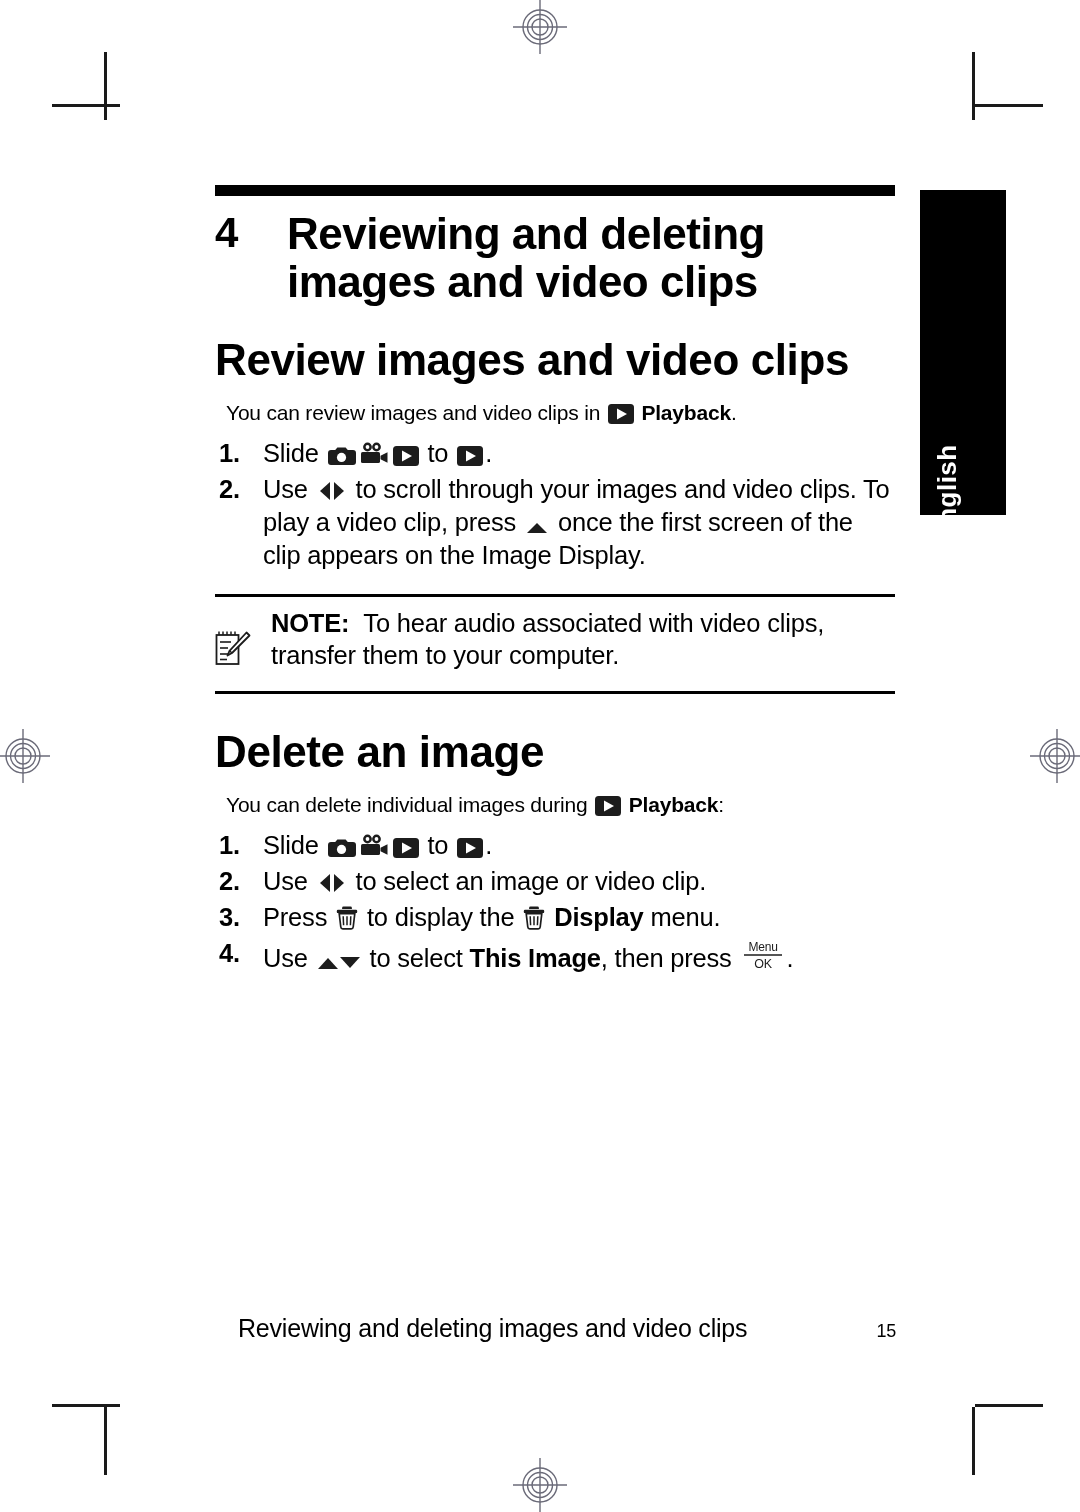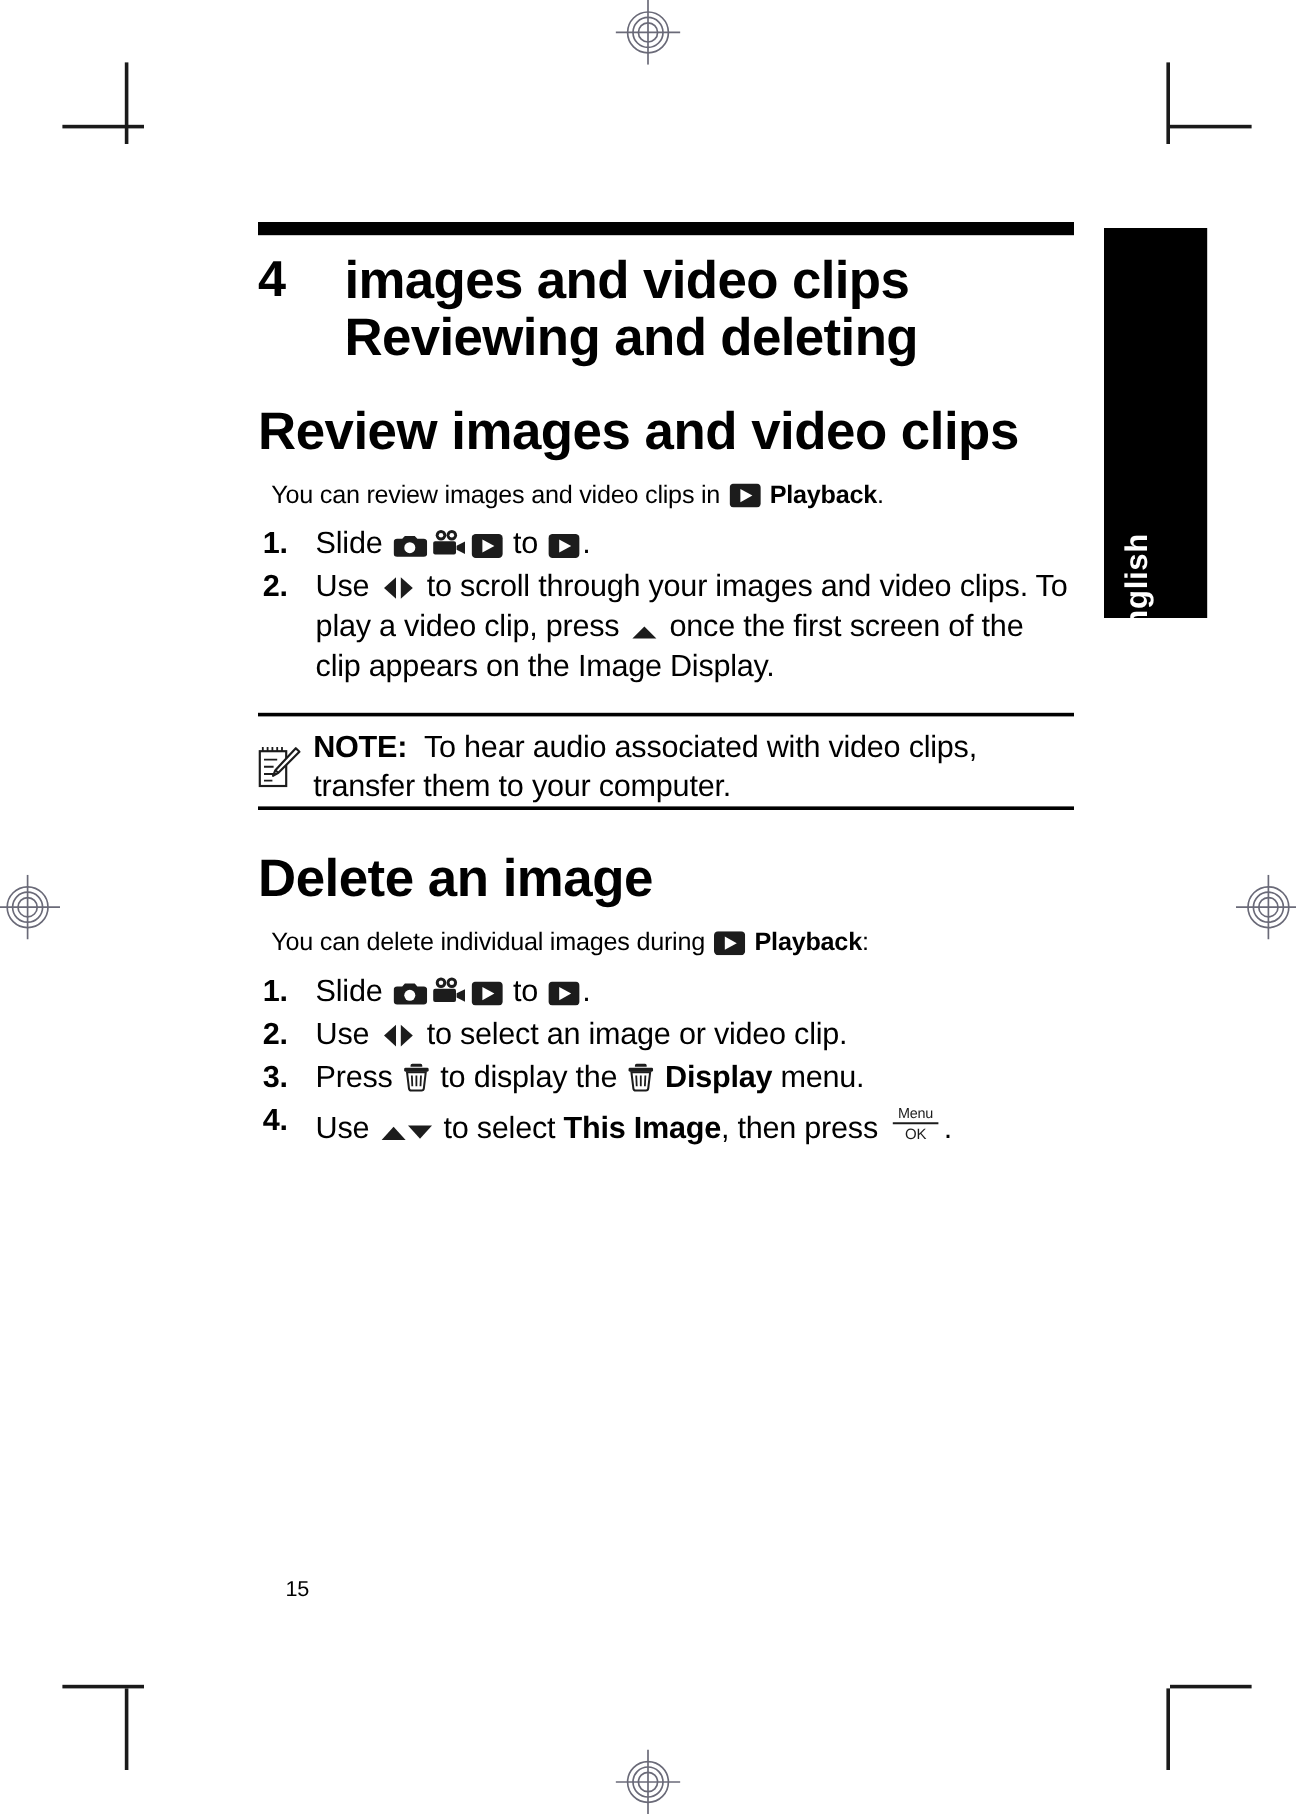--- a/index.html
+++ b/index.html
@@ -93,23 +93,24 @@
     padding-left: 4px;
     box-sizing: border-box;
   }
   ol.steps li .txt { flex: 1 1 auto; }
 
   
   .note {
     border-top: 3px solid #000;
     border-bottom: 3px solid #000;
     margin: 22px 0 0 0;
-    padding: 10px 0 0 0;
+    padding: 10px 0 19px 0;
     display: flex;
-    align-items: center;
+    align-items: flex-end;
+    gap: 10px;
   }
   .note-icon { flex: 0 0 46px; padding-top: 6px; }
   .note-text {
     font-size: 25.5px;
     line-height: 1.28;
     letter-spacing: -0.2px;
   }
   .note-label { font-weight: bold; }
   .note-gap { display: inline-block; width: 14px; }
 
@@ -226,22 +227,22 @@
   <div class="label">English</div>
 </div>
 
 <div class="page">
 
   <div class="chapter-rule"></div>
 
   <div class="chapter-head">
     <div class="chapter-num">4</div>
     <div class="chapter-title">
+      <div>Reviewing and deleting</div>
       <div>images and video clips</div>
-      <div>Reviewing and deleting</div>
     </div>
   </div>
 
   <h2 class="section">Review images and video clips</h2>
   <p class="body">
     <span>You can review images and video clips in</span>
     <span class="gi"><svg width="26" height="20" viewBox="0 0 26 20">
           <rect x="0" y="0" width="26" height="20" rx="3.5" fill="#1c1c1c"></rect>
           <path d="M9 4.5 L19 10 L9 15.5 Z" fill="#ffffff"></path>
         </svg></span>
@@ -371,14 +372,15 @@
               <text x="22" y="14" font-family="Liberation Sans, sans-serif" font-size="12" fill="#1c1c1c" text-anchor="middle">Menu</text>
               <line x1="3" y1="18" x2="41" y2="18" stroke="#1c1c1c" stroke-width="1.6"></line>
               <text x="22" y="31" font-family="Liberation Sans, sans-serif" font-size="12.5" fill="#1c1c1c" text-anchor="middle">OK</text>
             </svg></span>.</span>
       </li>
     </ol>
 
 </div>
 
 <div class="footer">
+  <span>Reviewing and deleting images and video clips</span>
   <span class="pageno">15</span>
 </div>
 
 </body></html>

